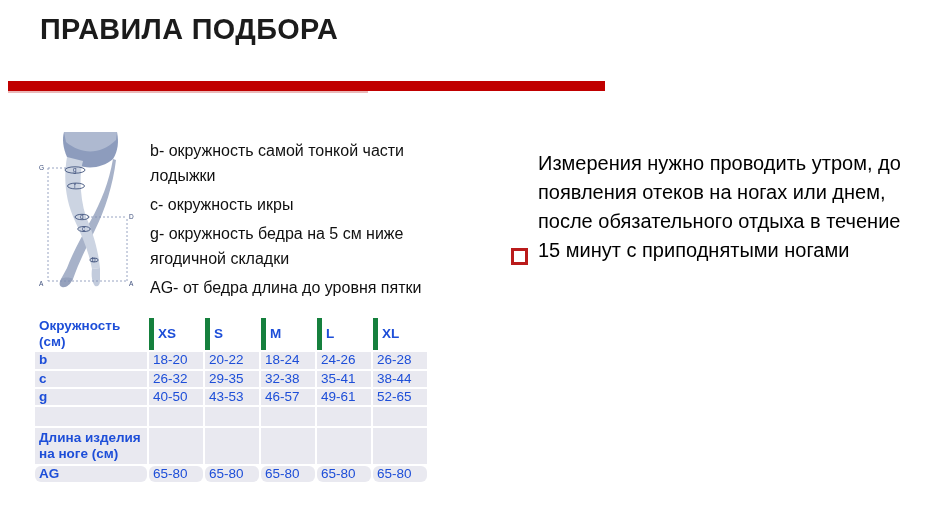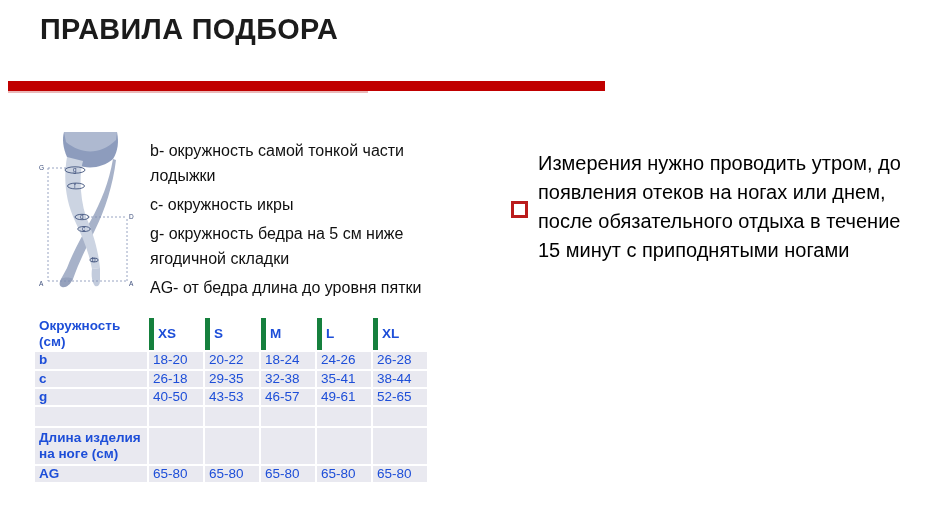--- a/index.html
+++ b/index.html
@@ -69,21 +69,21 @@
   }
   .legend p { margin: 4px; }
 
   
   .note {
     position: absolute;
     left: 511px;
     top: 149px;
     width: 400px;
     display: flex;
-    align-items: center;
+    align-items: flex-end;
   }
   .checkbox {
     flex: 0 0 auto;
     width: 11px;
     height: 11px;
     border: 3px solid #ba1b1b;
     margin-top: 4px;
     margin-right: 10px;
     background: #fff;
   }
@@ -114,21 +114,21 @@
   .size-table th {
     background: #ffffff;
     font-weight: bold;
     height: 19px;
   }
   .size-table th + th { border-left: 5px solid #15803d; }
   .size-table td { background: #e9e9f0; height: 15px; }
   .size-table td.lbl { font-weight: bold; }
   .size-table tr.r-empty td { height: 19px; }
   .size-table tr.r-tall td { height: 36px; }
-  .size-table tr.r-ag td { height: 16px; }
+  .size-table tr.r-ag td { height: 16px; border-radius: 6px; }
 </style>
 </head>
 <body>
 
 <div class="slide">
 
   <h1 class="title">ПРАВИЛА ПОДБОРА</h1>
   <div class="accent-bar"></div>
 
   <div class="figure">
@@ -207,21 +207,21 @@
       <tr>
         <td class="lbl">b</td>
         <td>18-20</td>
         <td>20-22</td>
         <td>18-24</td>
         <td>24-26</td>
         <td>26-28</td>
       </tr>
       <tr>
         <td class="lbl">c</td>
-        <td>26-18</td>
+        <td>26-32</td>
         <td>29-35</td>
         <td>32-38</td>
         <td>35-41</td>
         <td>38-44</td>
       </tr>
       <tr>
         <td class="lbl">g</td>
         <td>40-50</td>
         <td>43-53</td>
         <td>46-57</td>

